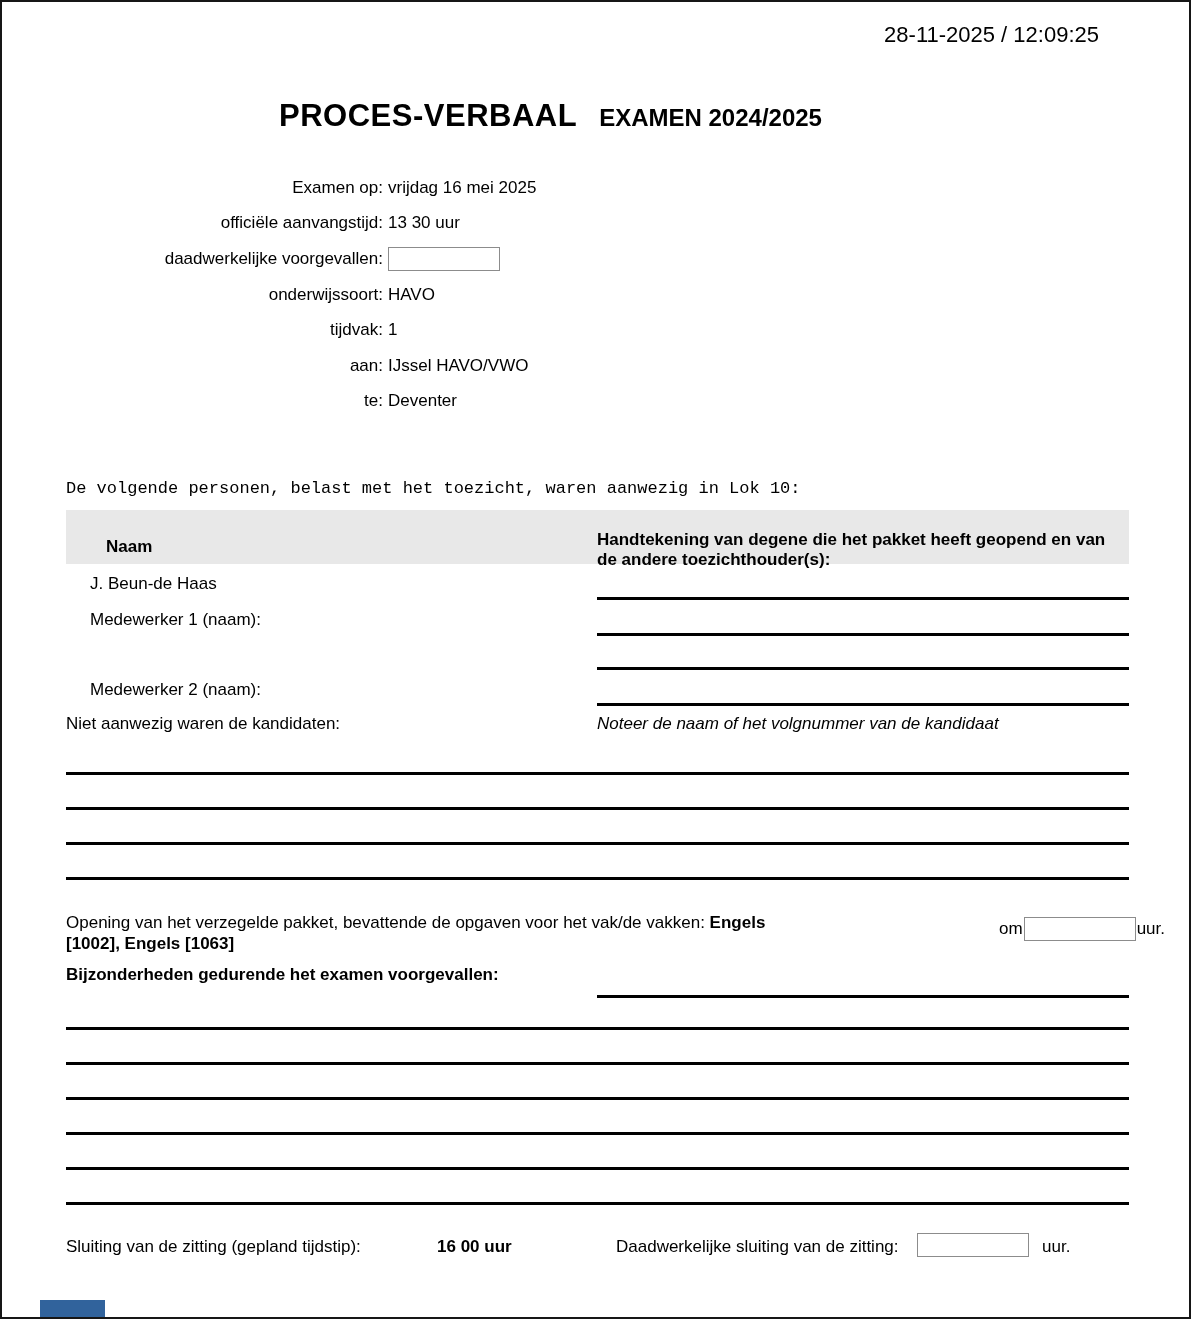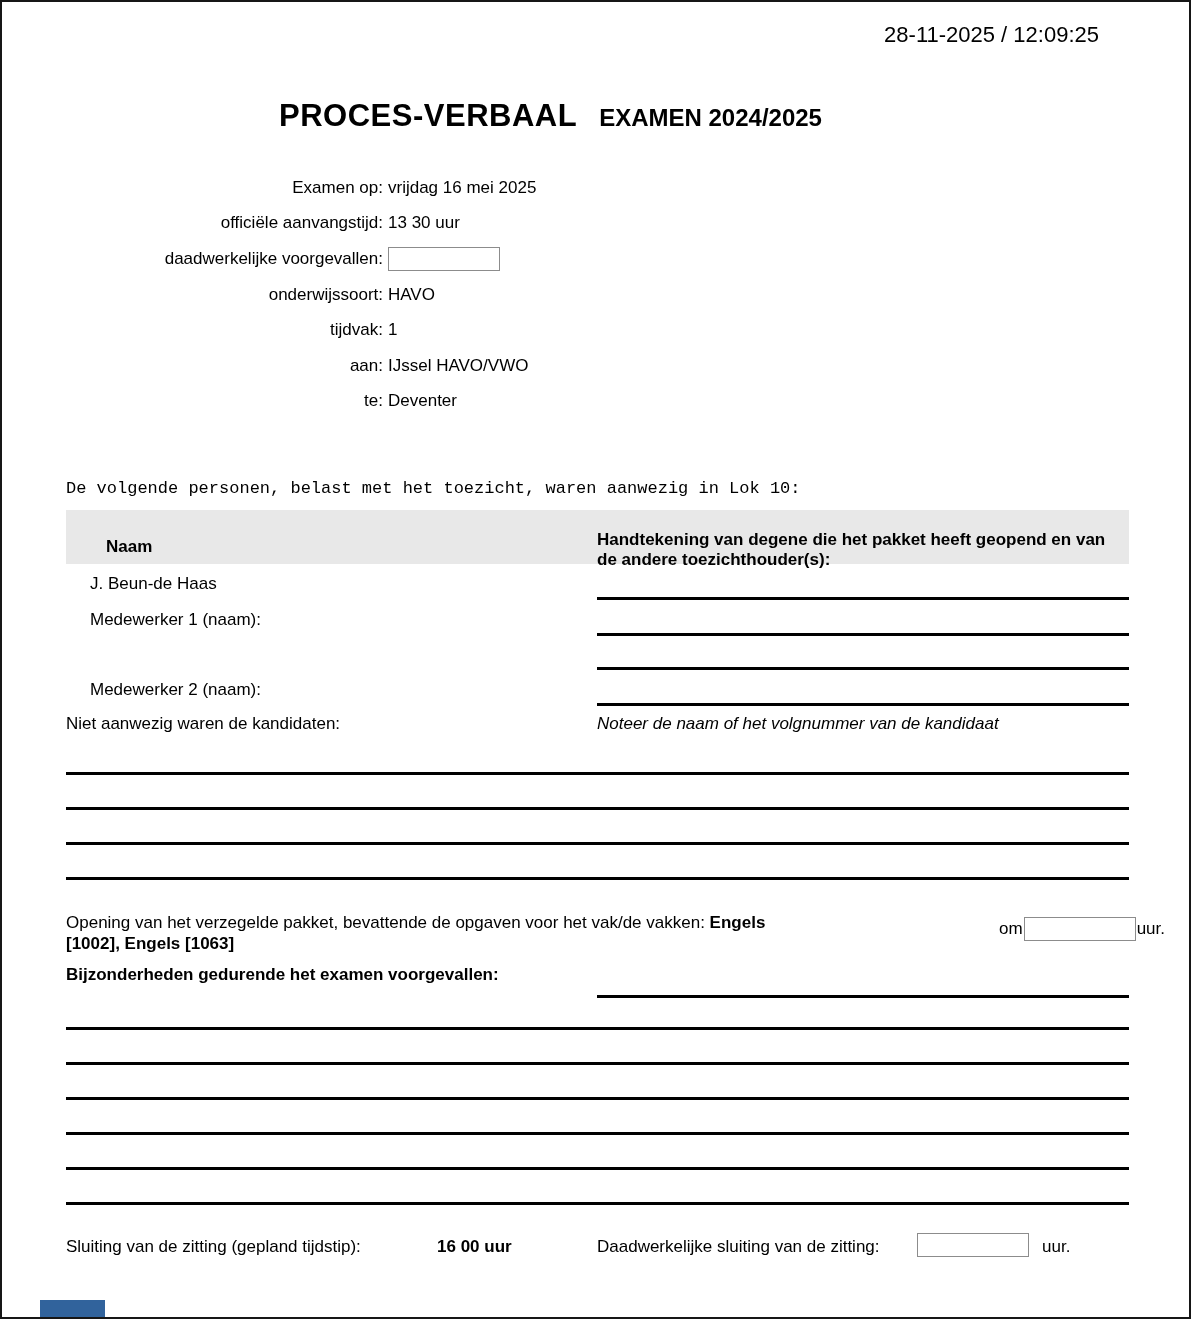--- a/index.html
+++ b/index.html
@@ -85,21 +85,21 @@
 
   
   .incidents { position:absolute; top:963px; left:64px; width:1063px; }
   .incidents-label { font-weight:bold; }
   .incidents-line { position:absolute; left:531px; top:30px; width:532px; border-top:3px solid #000; }
 
   
   .closing { position:absolute; top:1235px; left:64px; width:1063px; height:30px; }
   .closing-label  { position:absolute; left:0; top:0; }
   .closing-time   { position:absolute; left:371px; top:0; font-weight:bold; }
-  .closing-actual { position:absolute; left:531px; top:0; }
+  .closing-actual { position:absolute; left:550px; top:0; }
   .closing-input  { position:absolute; left:851px; top:-4px; }
   .closing-uur    { position:absolute; left:976px; top:0; }
 
   
   .blue-marker {
     position:absolute; left:38px; top:1298px;
     width:65px; height:21px;
   }
 </style>
 </head>

